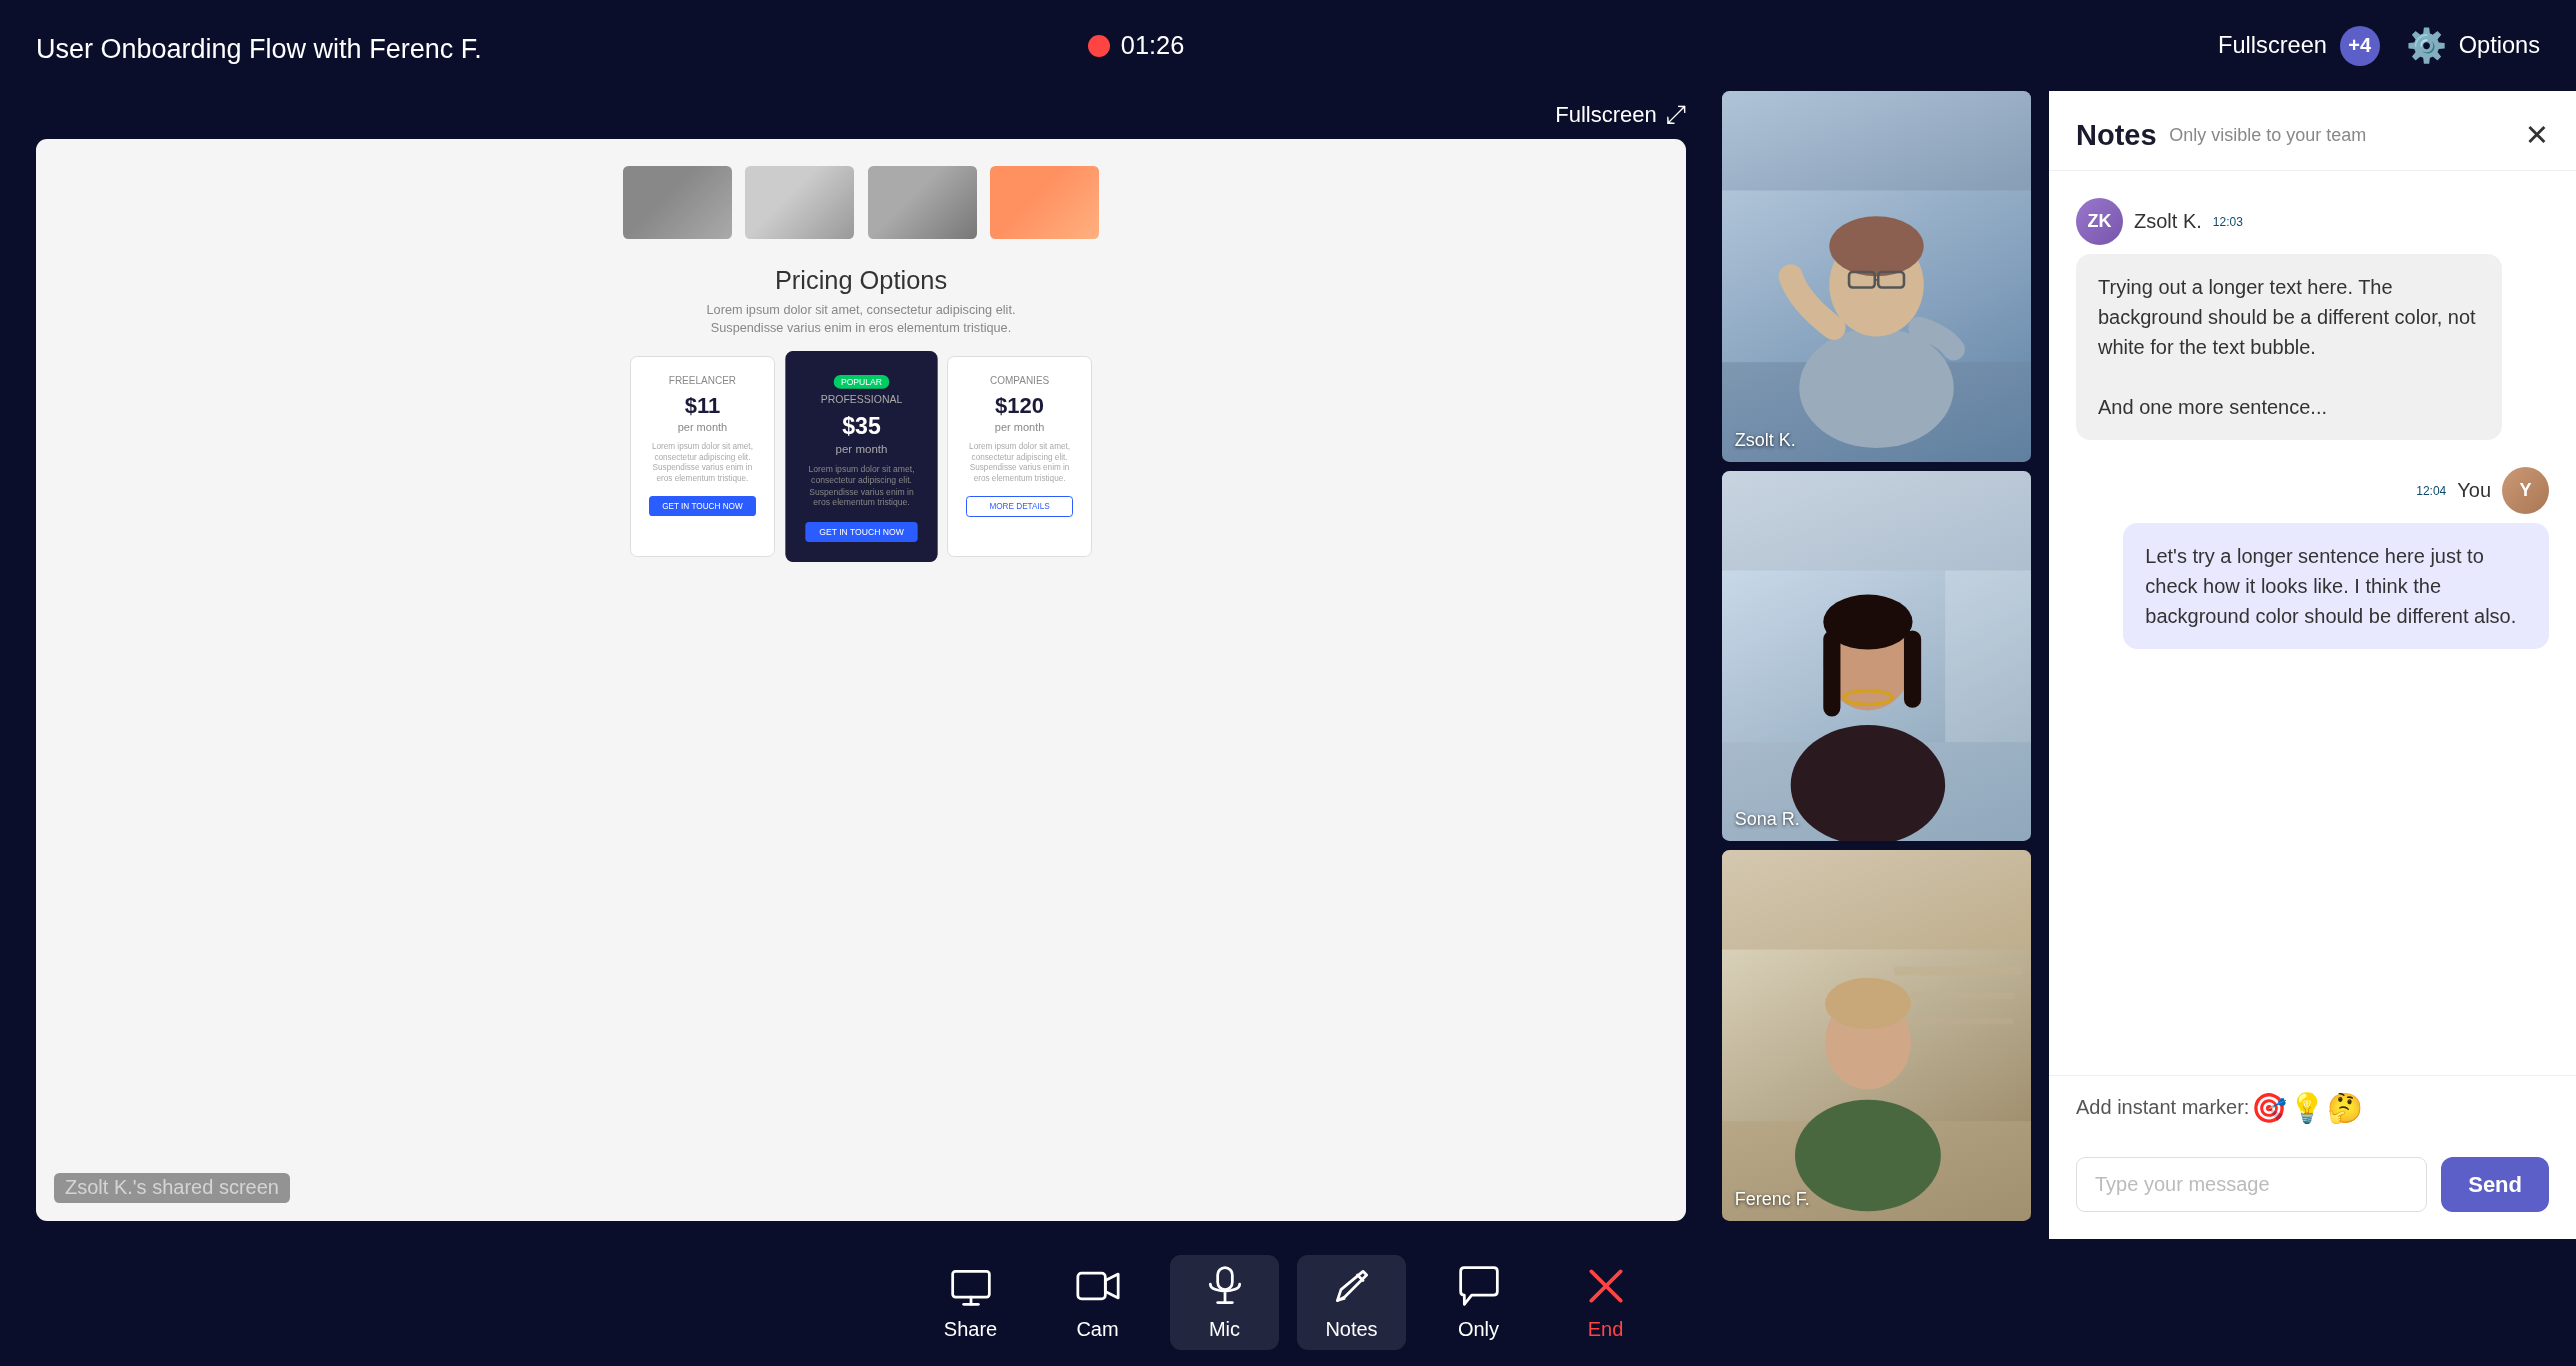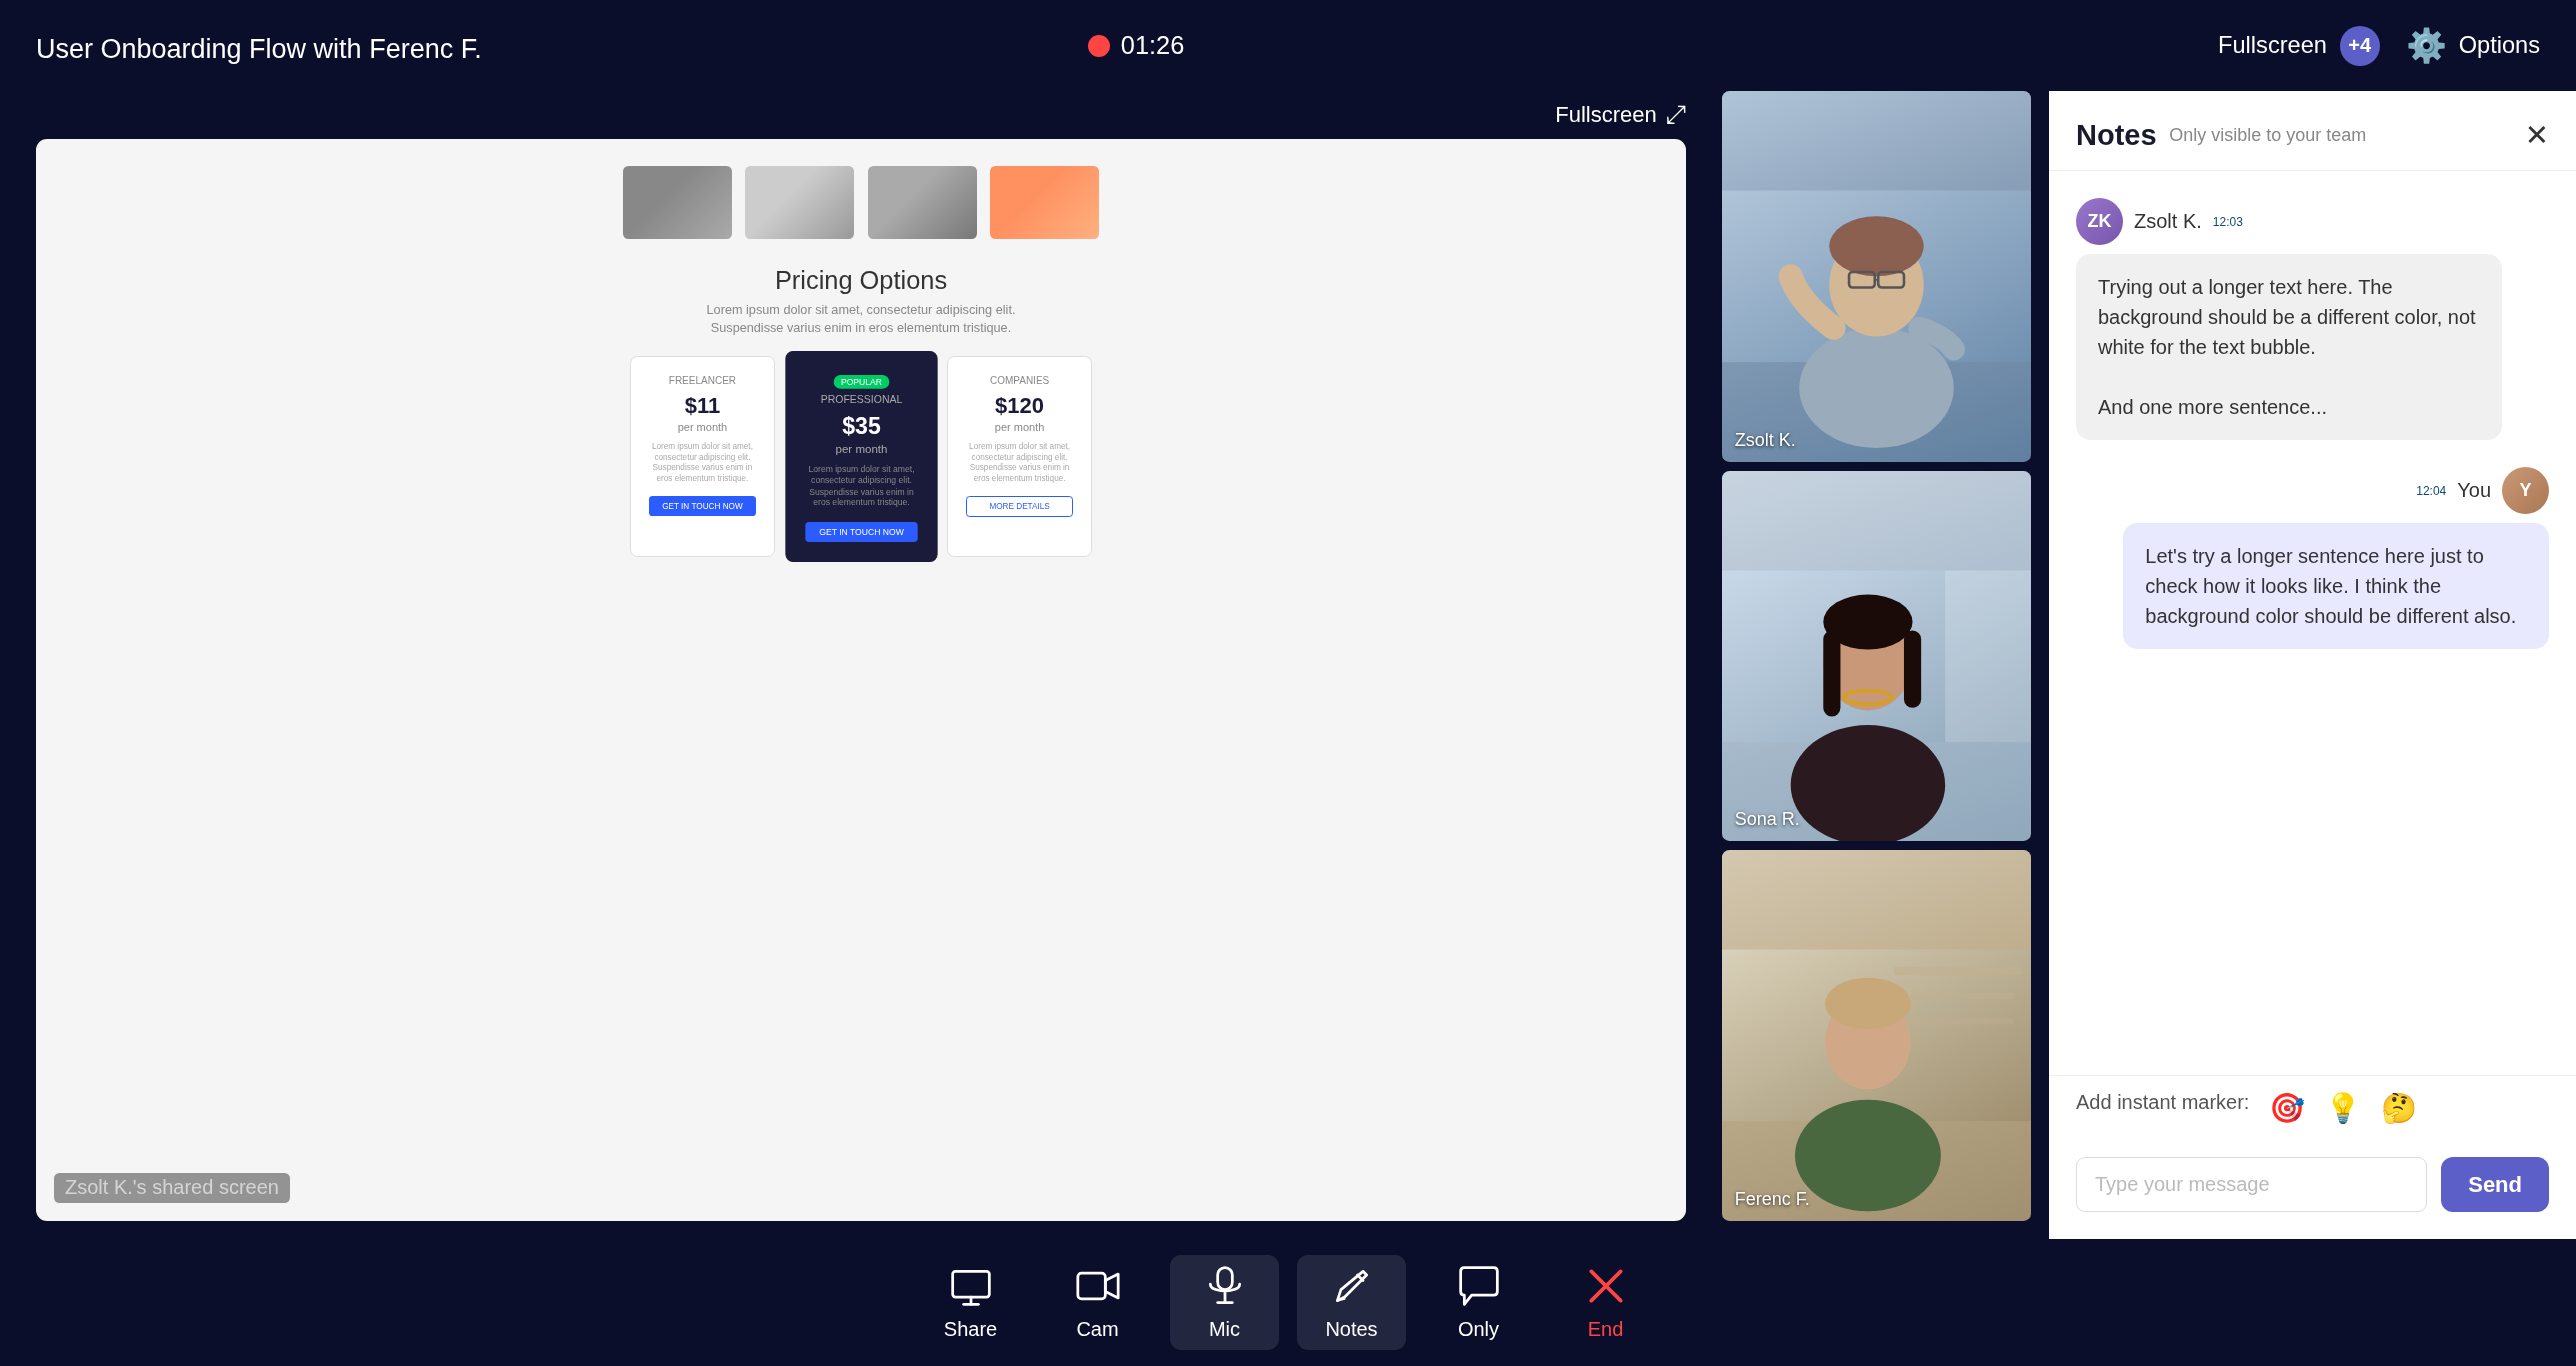--- a/index.html
+++ b/index.html
@@ -438,21 +438,22 @@
       display: flex;
       flex-direction: column;
       align-items: flex-end;
     }
 
     
     .instant-markers {
       padding: 14.5px 27px;
       border-top: 0.9px solid #eee;
       display: flex;
-      gap: 20px;
+      align-items: center;
+      gap: 2px;
       flex-shrink: 0;
     }
     .markers-label {
       font-size: 20px;
       color: #555;
     }
     .marker-emoji {
       font-size: 29px;
       cursor: pointer;
     }

